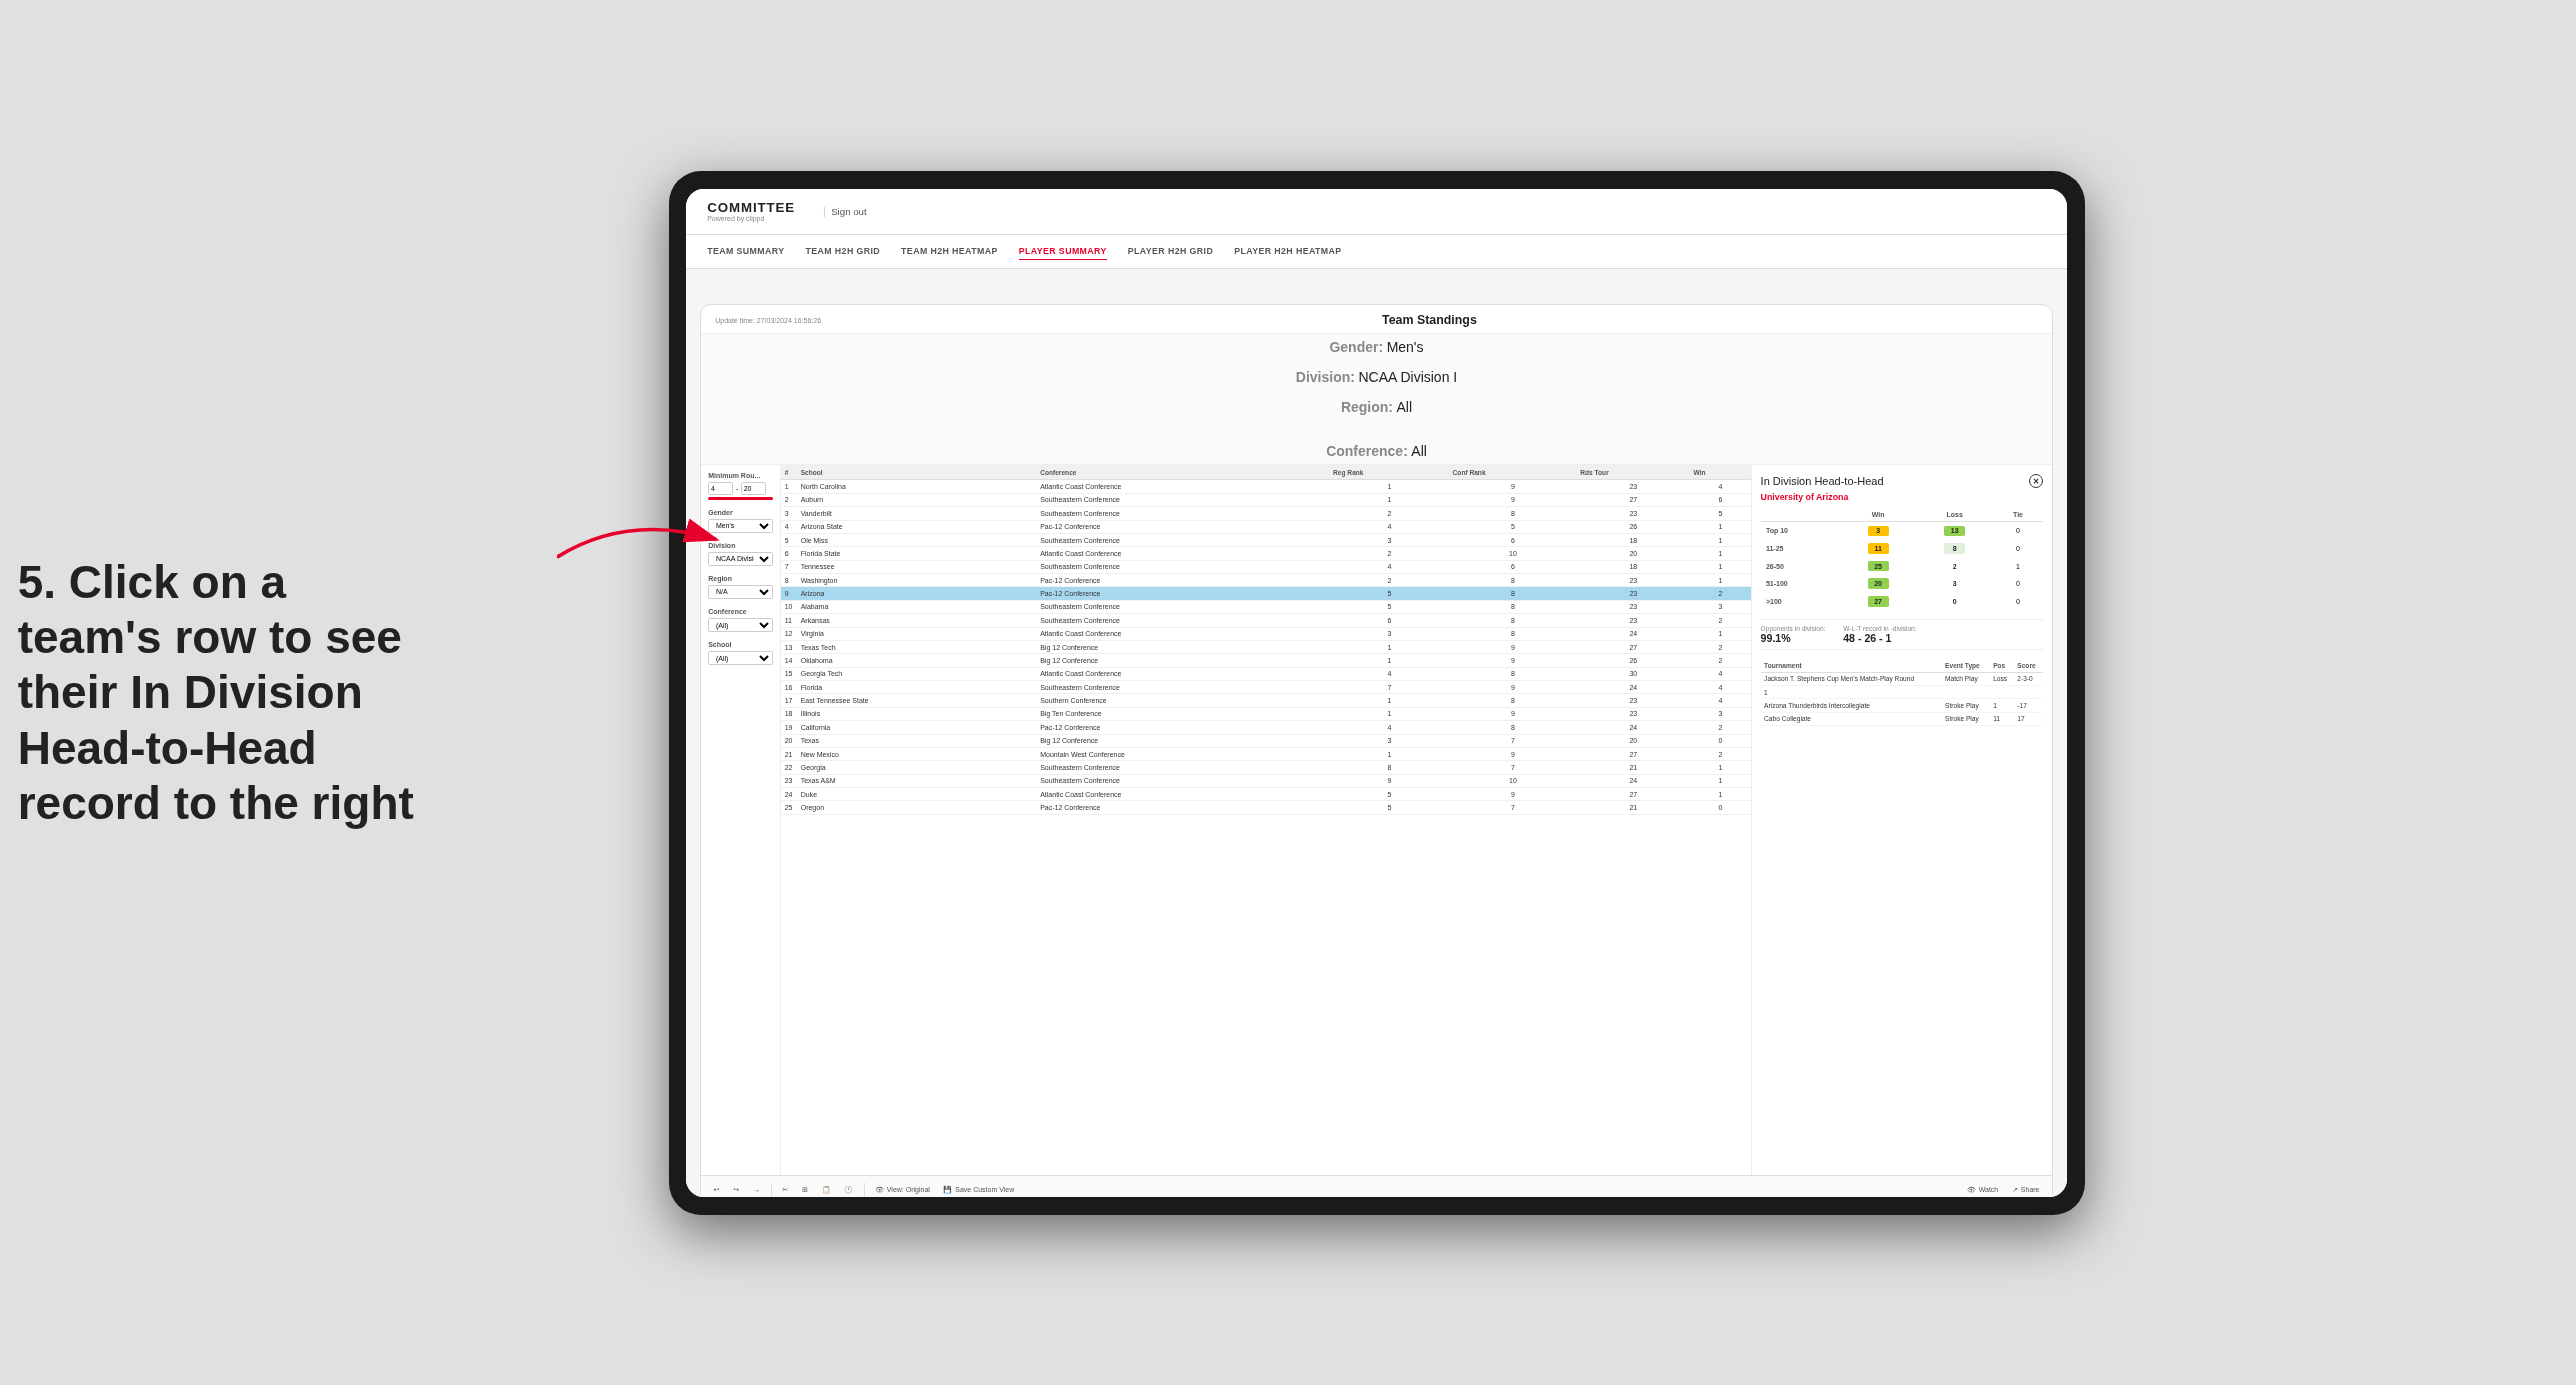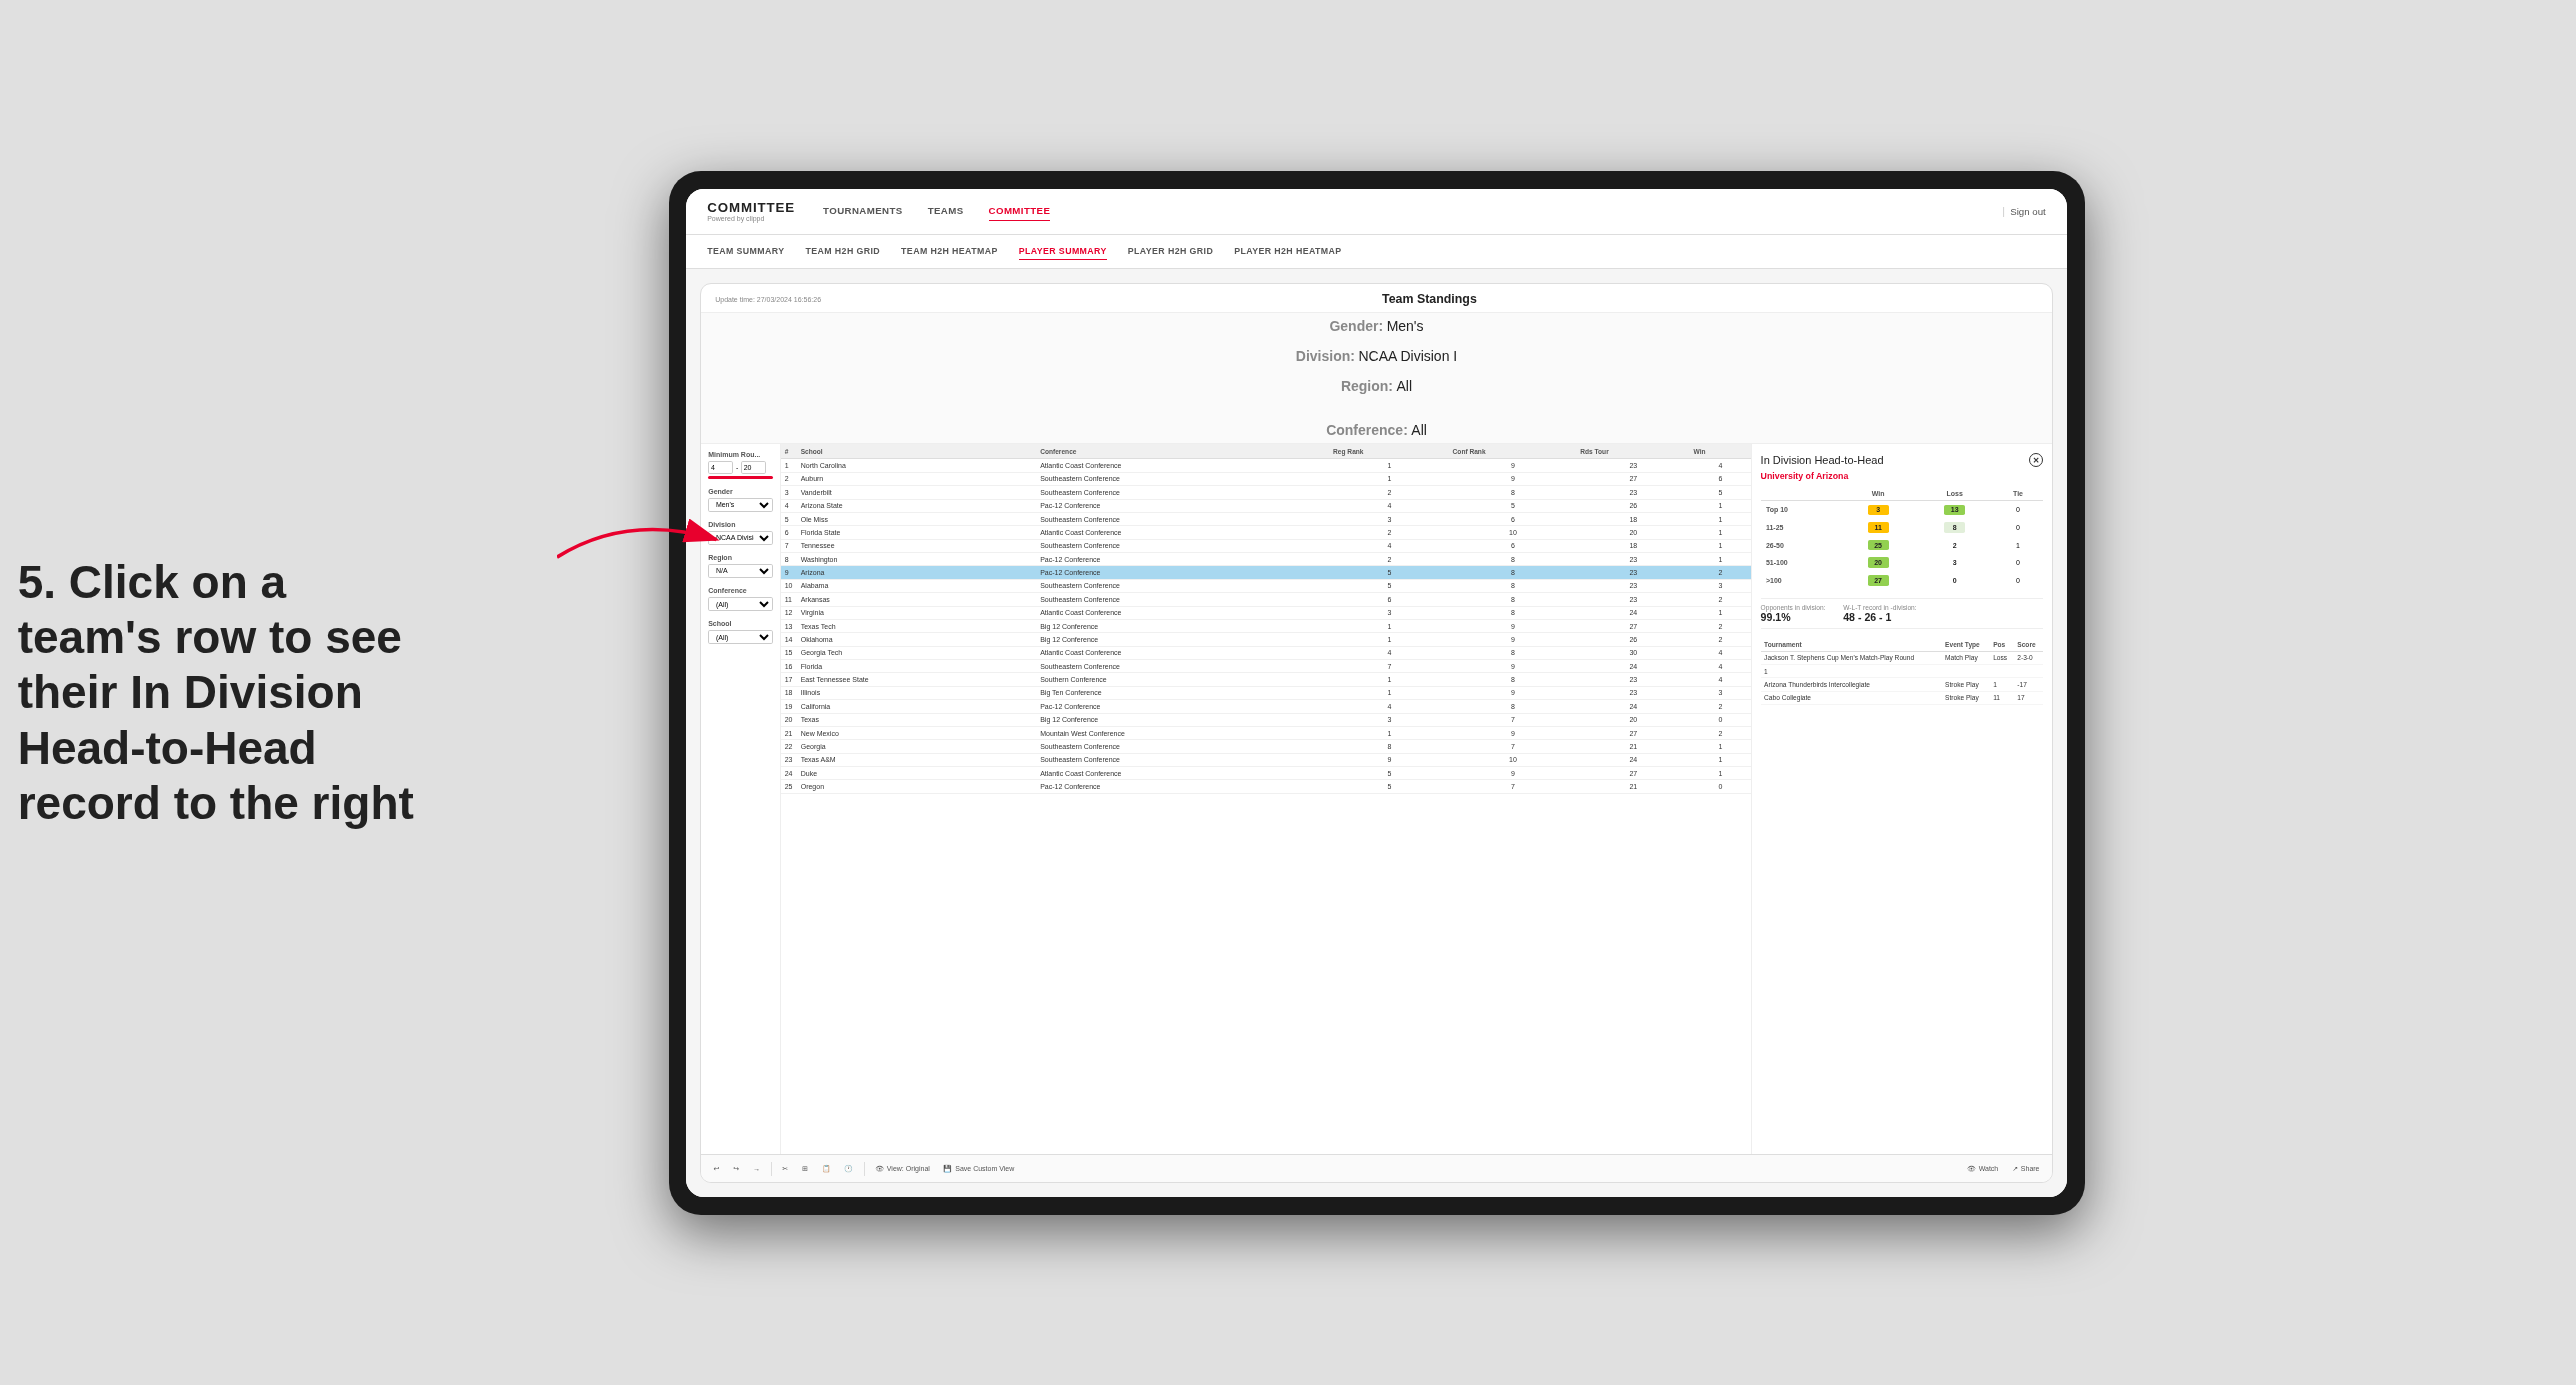--- a/index.html
+++ b/index.html
@@ -126,20 +126,21 @@
     
     .app-panel {
       background: #fff;
       border: 0.9px solid #ddd;
       border-radius: 11px;
       width: 100%;
       height: 100%;
       display: flex;
       flex-direction: column;
       overflow: hidden;
+      margin-top: 21px;
     }
     
     .panel-header {
       padding: 8.8px 14px 5.3px;
       border-bottom: 0.9px solid #eee;
       display: flex;
       align-items: center;
       justify-content: space-between;
     }
     .panel-title {
@@ -412,25 +413,20 @@
     <div class="annotation-text">5. Click on a team's row to see their In Division Head-to-Head record to the right</div>
   </div>
 
   <div class="tablet" style="margin-left:177px;">
     <div class="tablet-screen">
 
       <div class="top-nav">
         <div class="logo-area">
           <span class="logo-text">COMMITTEE</span>
           <span class="logo-sub">Powered by clippd</span>
-        </div>
-        <div class="nav-links">
-          <span class="nav-link">TOURNAMENTS</span>
-          <span class="nav-link">TEAMS</span>
-          <span class="nav-link active">COMMITTEE</span>
         </div>
         <div style="display:flex; align-items:center; gap:5.3px;">
           <span style="color:#ccc; font-size:10.6px;">|</span>
           <span class="sign-out">Sign out</span>
         </div>
       </div>
 
       <div class="sub-nav">
         <span class="sub-nav-link">TEAM SUMMARY</span>
         <span class="sub-nav-link">TEAM H2H GRID</span>

